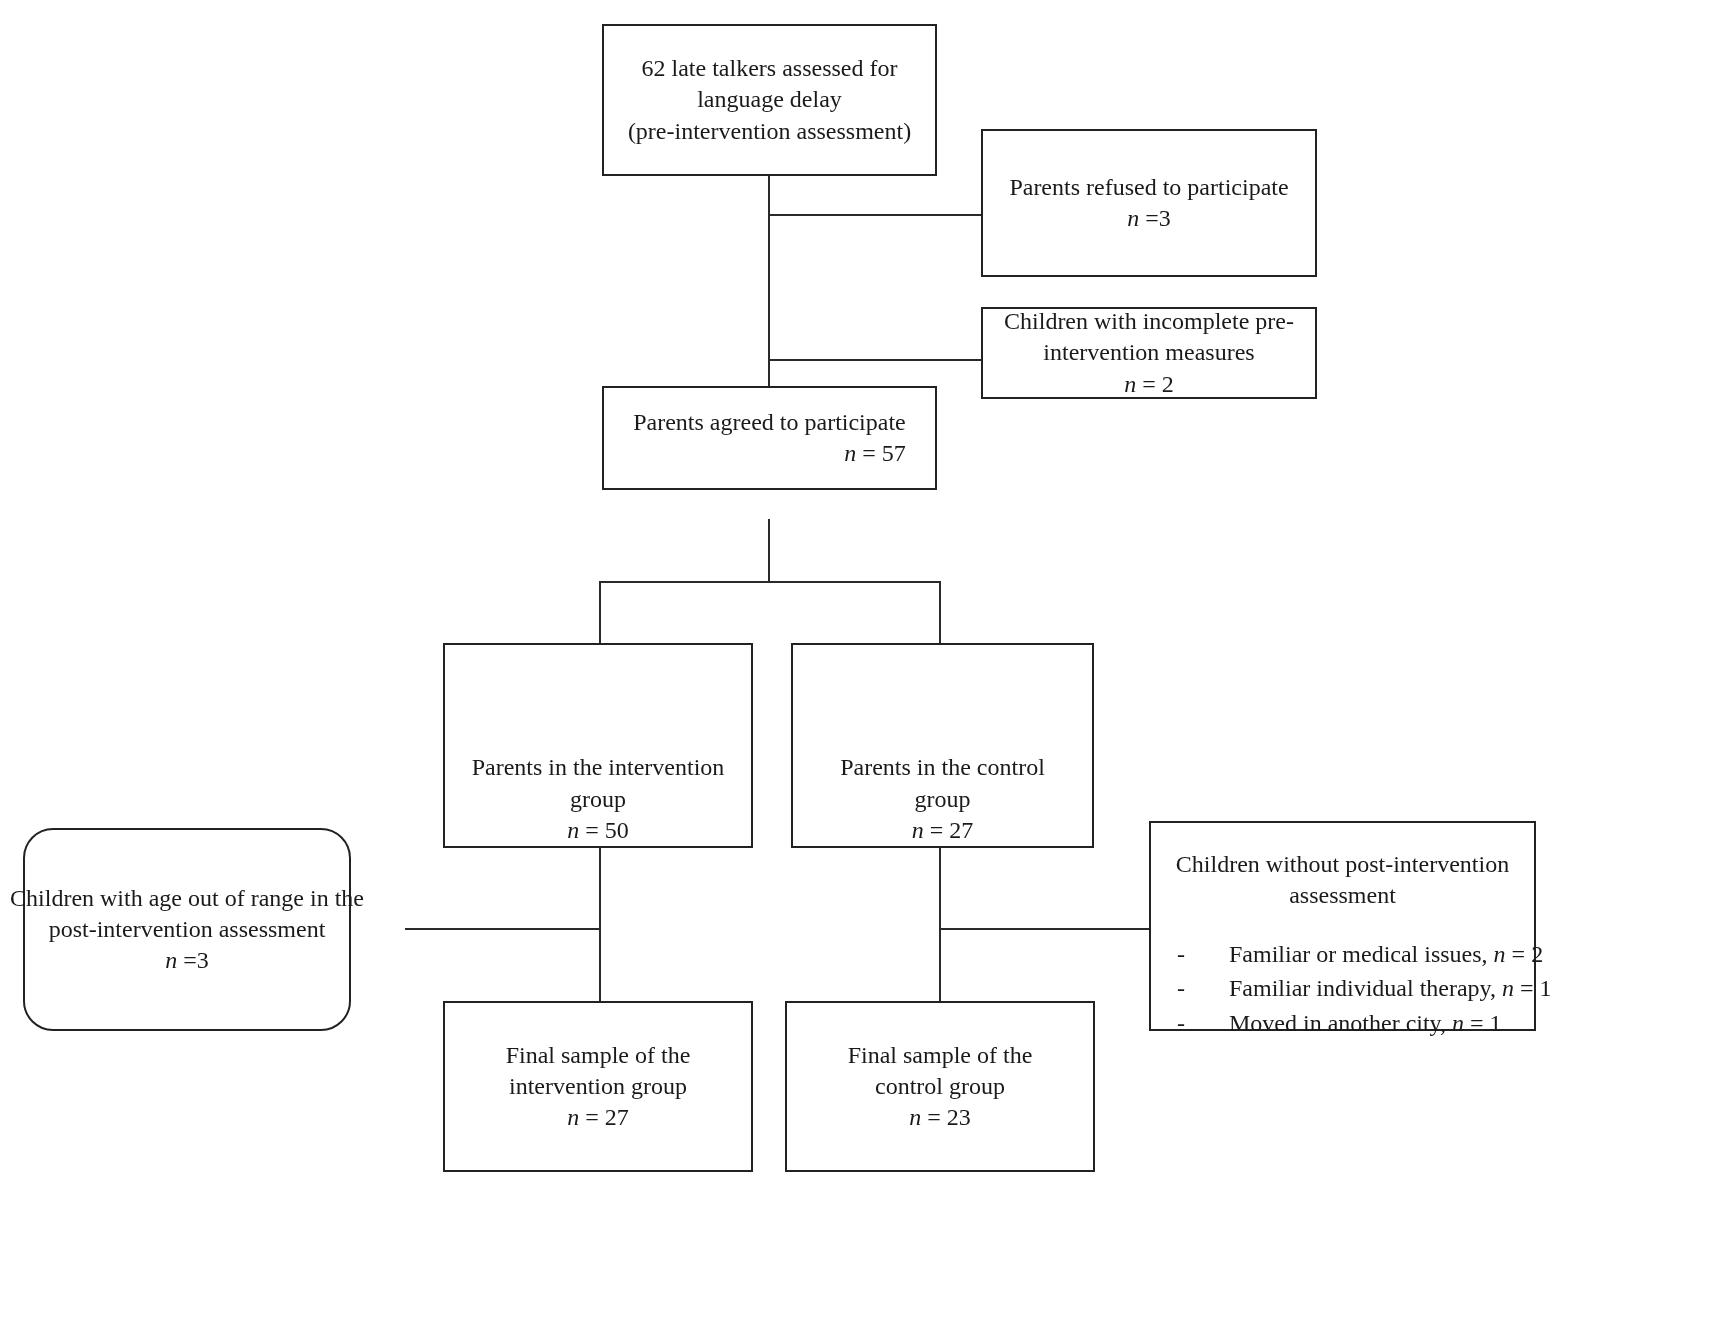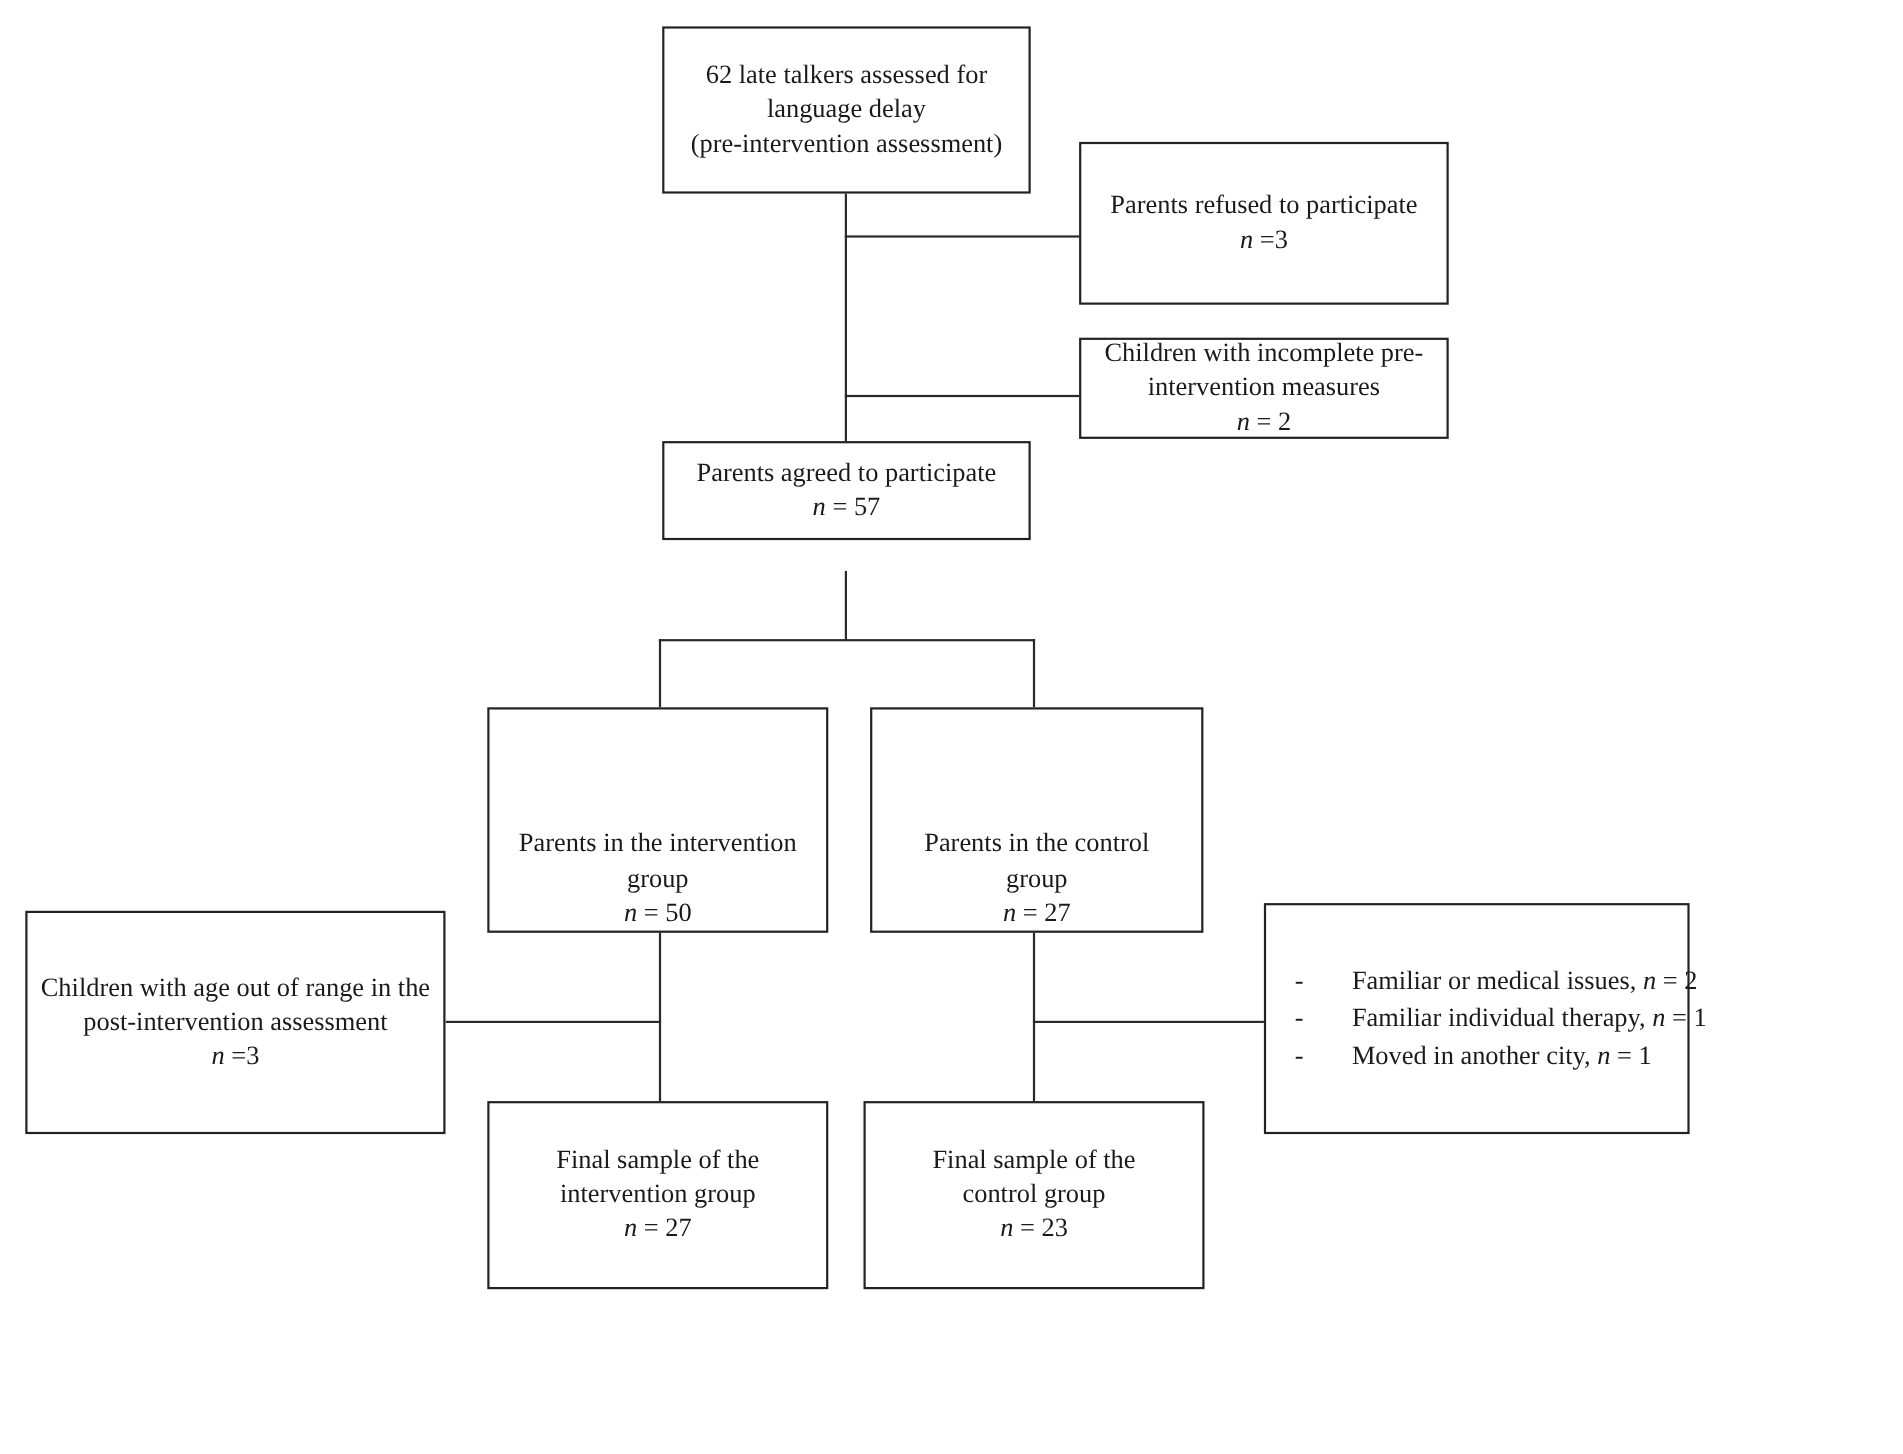--- a/index.html
+++ b/index.html
@@ -126,21 +126,21 @@
   </div>
 
   <div class="box" style="left:981px; top:307px; width:336px; height:92px;">
     <span class="txt">
       <span class="ln">Children with incomplete pre-</span>
       <span class="ln">intervention measures</span>
       <span class="ln"><em class="n">n</em><span> = 2</span></span>
     </span>
   </div>
 
-  <div class="box" style="left:602px; top:401px; width:335px; height:90px;">
+  <div class="box" style="left:602px; top:386px; width:335px; height:104px;text-align:right;">
     <span class="txt">
       <span class="ln">Parents agreed to participate</span>
       <span class="ln"><em class="n">n</em><span> = 57</span></span>
     </span>
   </div>
 
   <div class="box" style="left:443px; top:643px; width:310px; height:205px;align-items:flex-end;">
     <span class="txt">
       <span class="ln">Parents in the intervention</span>
       <span class="ln">group</span>
@@ -149,30 +149,34 @@
   </div>
 
   <div class="box" style="left:791px; top:643px; width:303px; height:205px;align-items:flex-end;">
     <span class="txt">
       <span class="ln">Parents in the control</span>
       <span class="ln">group</span>
       <span class="ln"><em class="n">n</em><span> = 27</span></span>
     </span>
   </div>
 
-  <div class="box" style="left:23px; top:828px; width:382px; height:203px;">
+  <div class="box" style="left:23px; top:828px; width:328px; height:203px;border-radius:30px;">
     <span class="txt">
       <span class="ln">Children with age out of range in the</span>
       <span class="ln">post-intervention assessment</span>
       <span class="ln"><em class="n">n</em><span> =3</span></span>
     </span>
   </div>
 
   <div class="box listbox" style="left:1149px; top:821px; width:387px; height:210px;">
     <div class="inner">
+      <div class="head">
+        <span class="ln">Children without post-intervention</span>
+        <span class="ln">assessment</span>
+      </div>
       <ul>
         <li>
           <span class="dash">-</span>
           <span><span>Familiar or medical issues,</span> <em class="n">n</em><span> = 2</span></span>
         </li>
         <li>
           <span class="dash">-</span>
           <span><span>Familiar individual therapy,</span> <em class="n">n</em><span> = 1</span></span>
         </li>
         <li>

